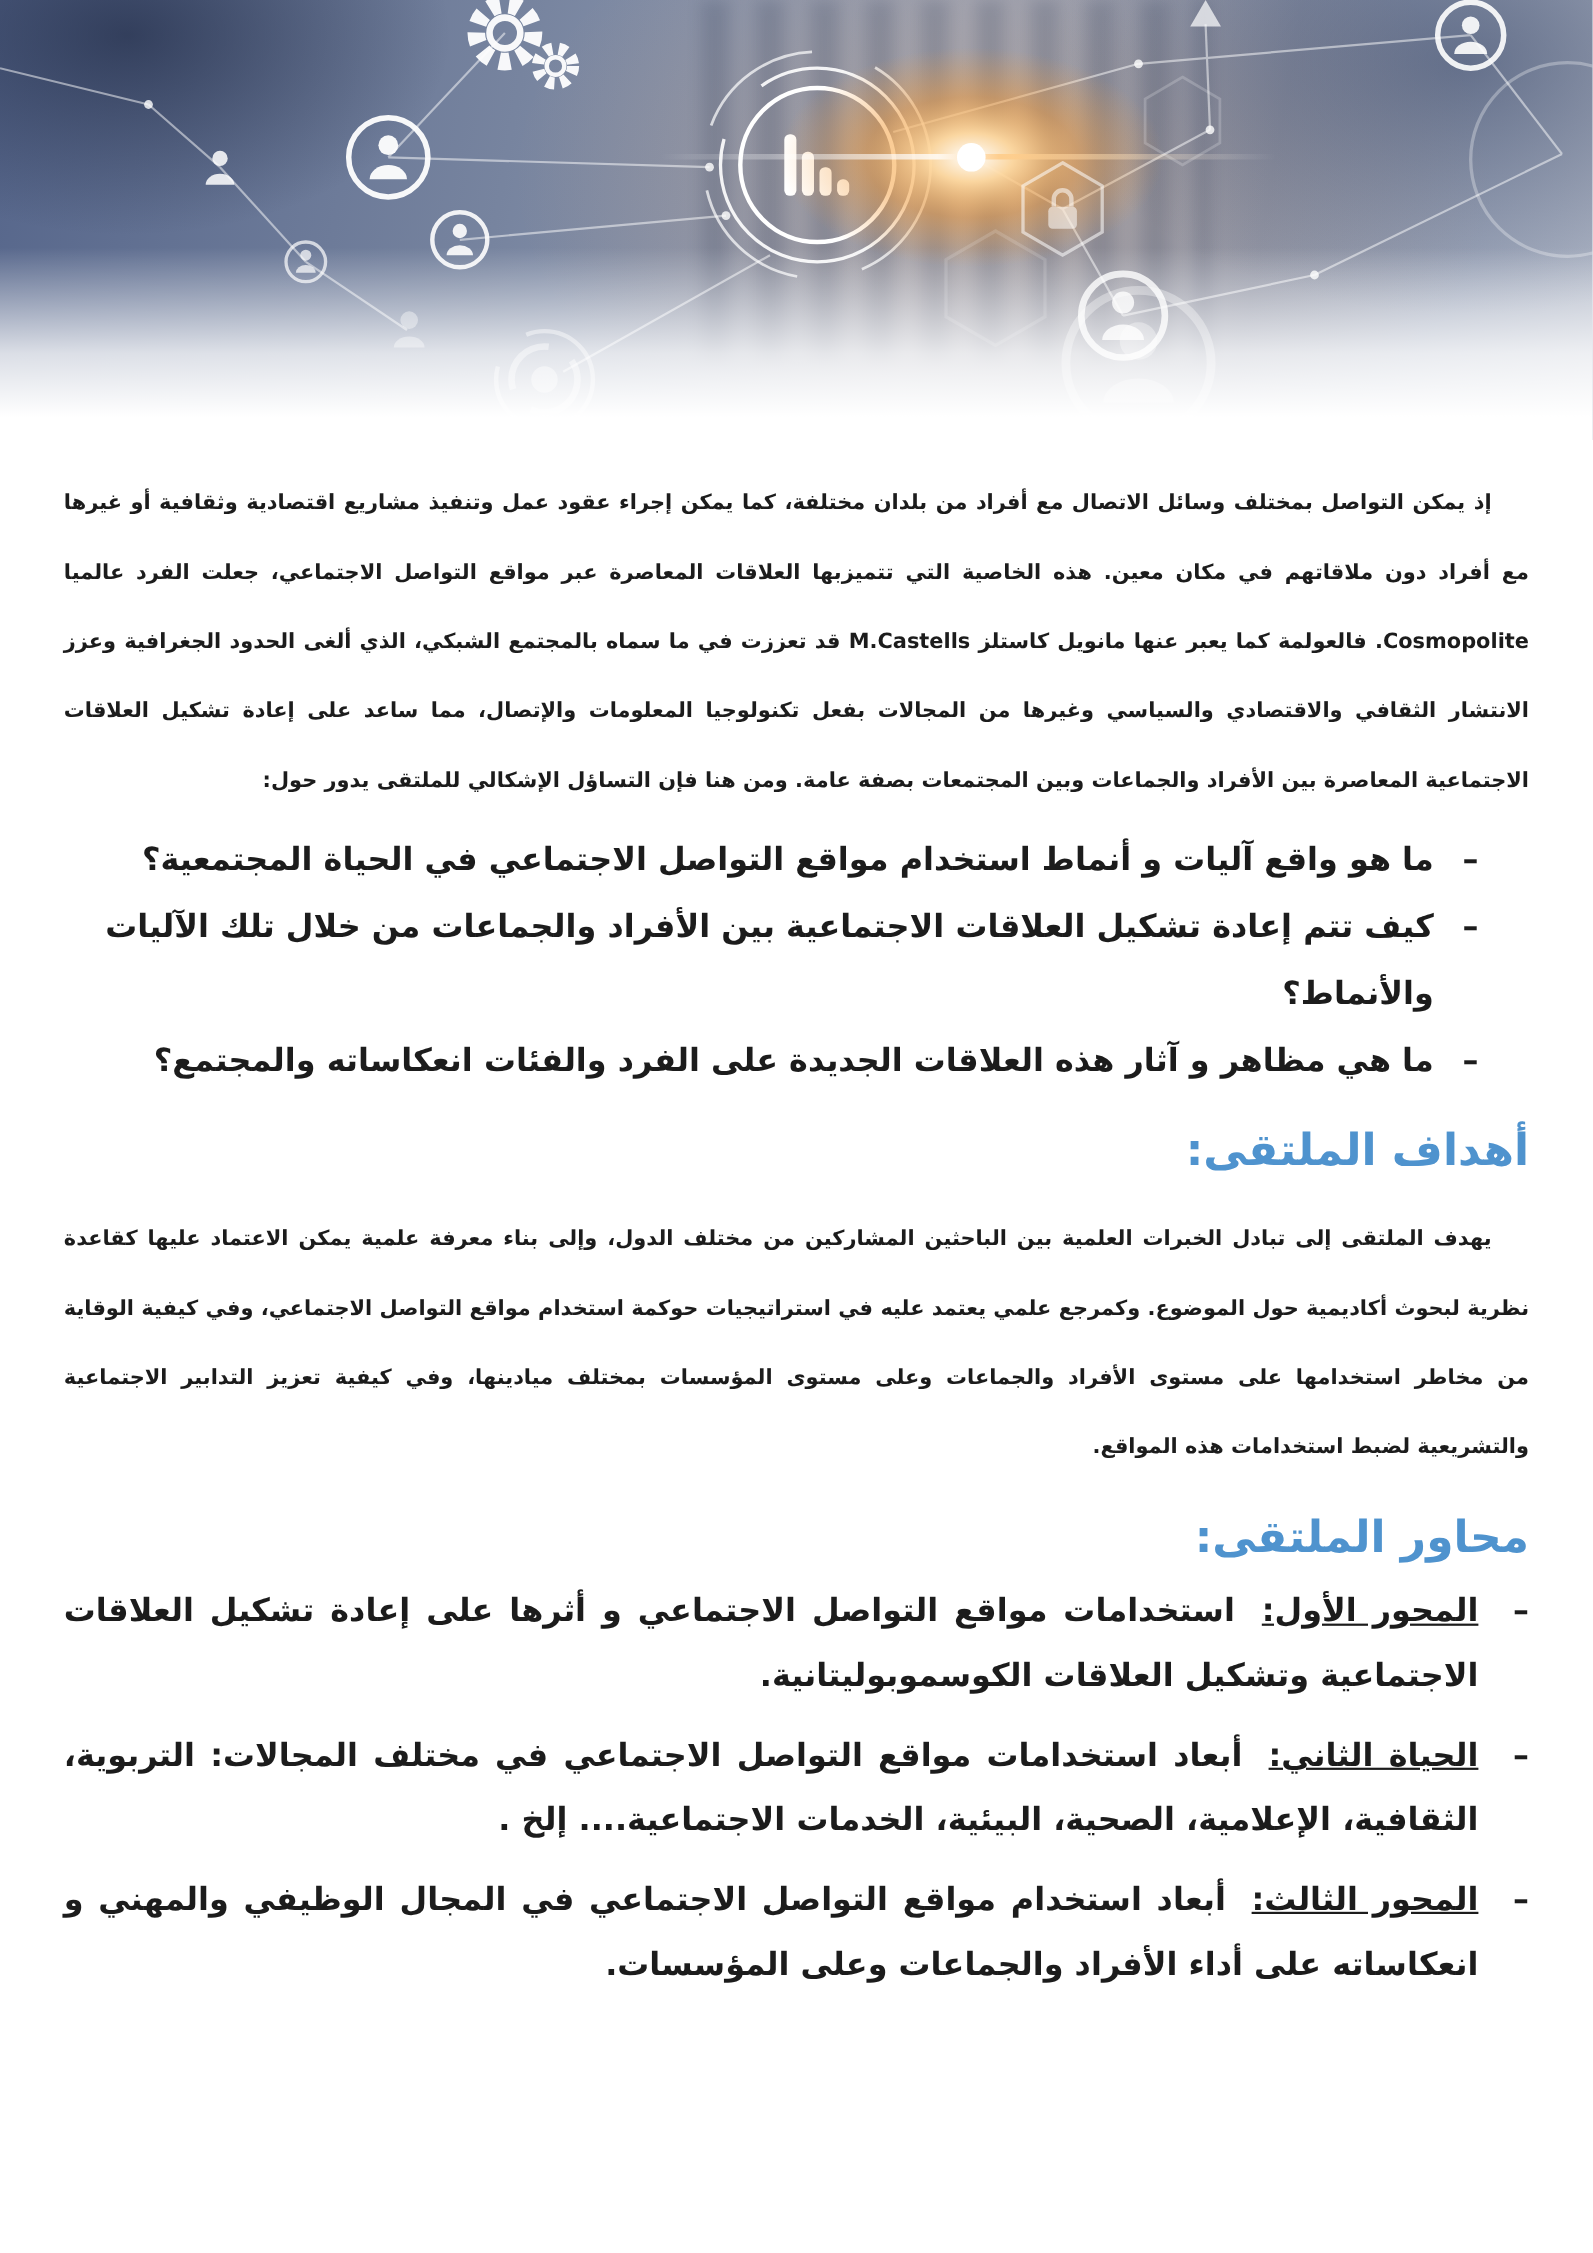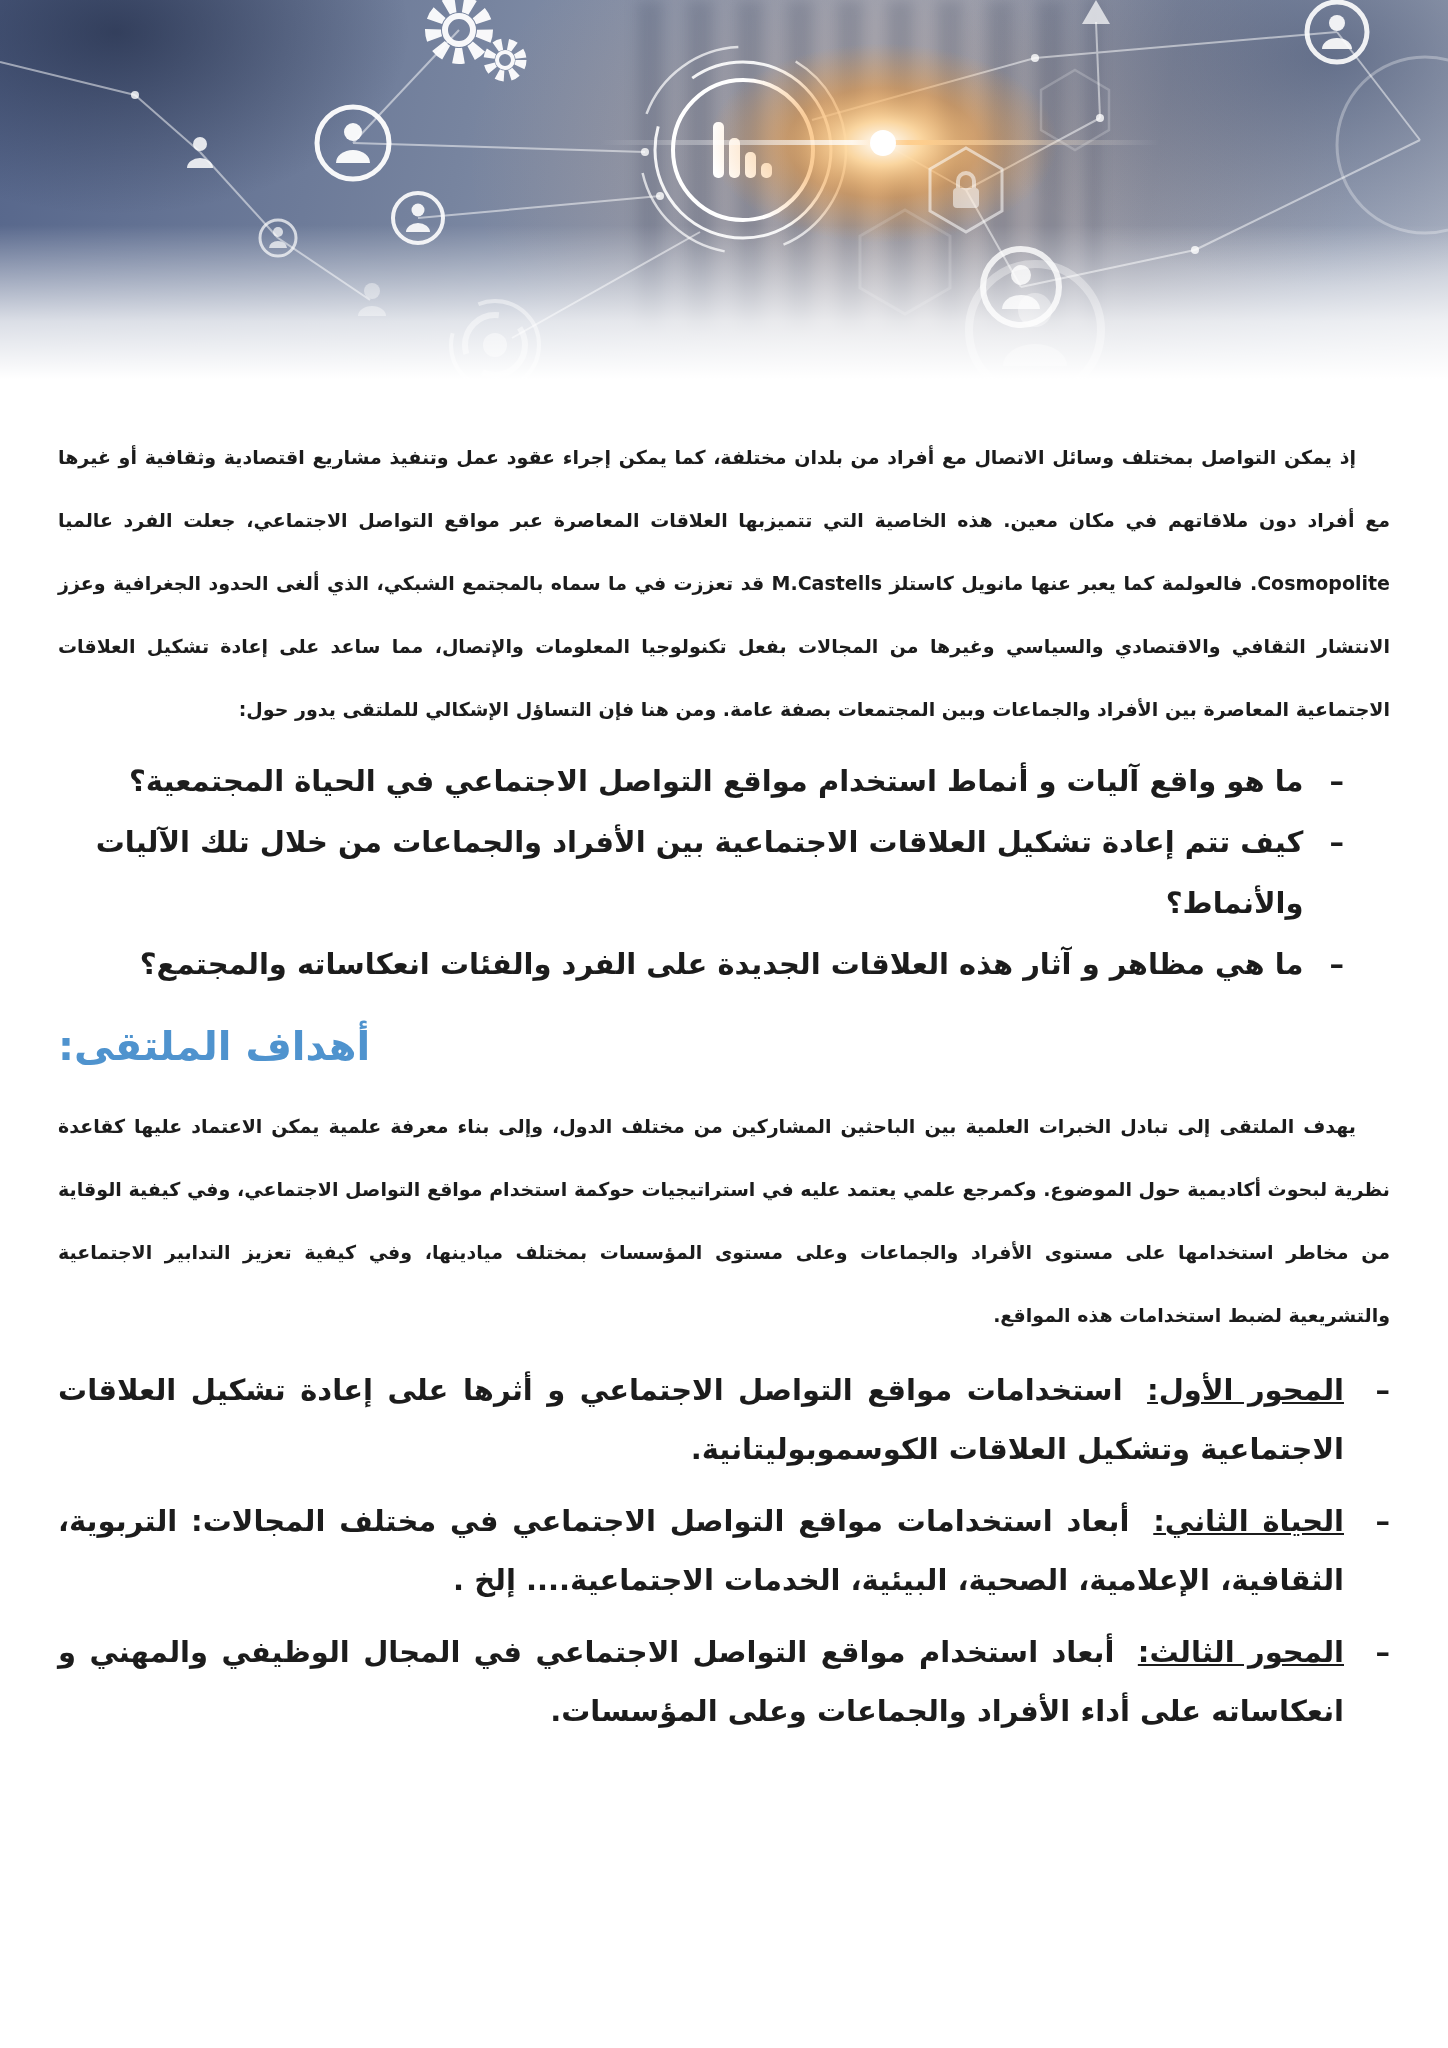--- a/index.html
+++ b/index.html
@@ -35,21 +35,21 @@
   .body-par {
     font-size: 19px; font-weight: 700; line-height: 63px;
     text-align: justify; margin: 26px 0 0 0; text-indent: 34px;
     letter-spacing: 0;
   }
   .questions { padding: 10px 46px 0 0; }
   .q-row { display: flex; gap: 26px; font-size: 29px; font-weight: 700; line-height: 61px; }
   .q-dash { flex: 0 0 auto; }
   .section-heading {
     color: #4f93ce; font-size: 40px; font-weight: 700;
-    text-align: left; margin: 28px 0 10px 0;
+    text-align: right; margin: 28px 0 10px 0;
   }
   .axes-list { margin-top: 14px; }
   .axis-item {
     position: relative; padding-right: 46px; margin-bottom: 13px;
     font-size: 29px; font-weight: 700; line-height: 59px; text-align: justify;
   }
   .axis-dash { position: absolute; right: 0; top: 0; }
   .axis-label { margin-left: 10px; text-decoration: underline; }
 </style>
 </head>
@@ -213,20 +213,21 @@
     <div class="q-row">
       <span class="q-dash">–</span>
       <span>ما هي مظاهر و آثار هذه العلاقات الجديدة على الفرد والفئات انعكاساته والمجتمع؟</span>
     </div>
   </div>
 
   <h2 class="section-heading">أهداف الملتقى:</h2>
 
   <p class="body-par">يهدف الملتقى إلى تبادل الخبرات العلمية بين الباحثين المشاركين من مختلف الدول، وإلى بناء معرفة علمية يمكن الاعتماد عليها كقاعدة نظرية لبحوث أكاديمية حول الموضوع. وكمرجع علمي يعتمد عليه في استراتيجيات حوكمة استخدام مواقع التواصل الاجتماعي، وفي كيفية الوقاية من مخاطر استخدامها على مستوى الأفراد والجماعات وعلى مستوى المؤسسات بمختلف ميادينها، وفي كيفية تعزيز التدابير الاجتماعية والتشريعية لضبط استخدامات هذه المواقع.</p>
 
+  <h2 class="section-heading">محاور الملتقى:</h2>
 
   <div class="axes-list">
     <div class="axis-item">
       <span class="axis-dash">–</span>
       <span class="axis-label">المحور الأول:</span>
       <span>استخدامات مواقع التواصل الاجتماعي و أثرها على إعادة تشكيل العلاقات الاجتماعية وتشكيل العلاقات الكوسموبوليتانية.</span>
     </div>
     <div class="axis-item">
       <span class="axis-dash">–</span>
       <span class="axis-label">الحياة الثاني:</span>

